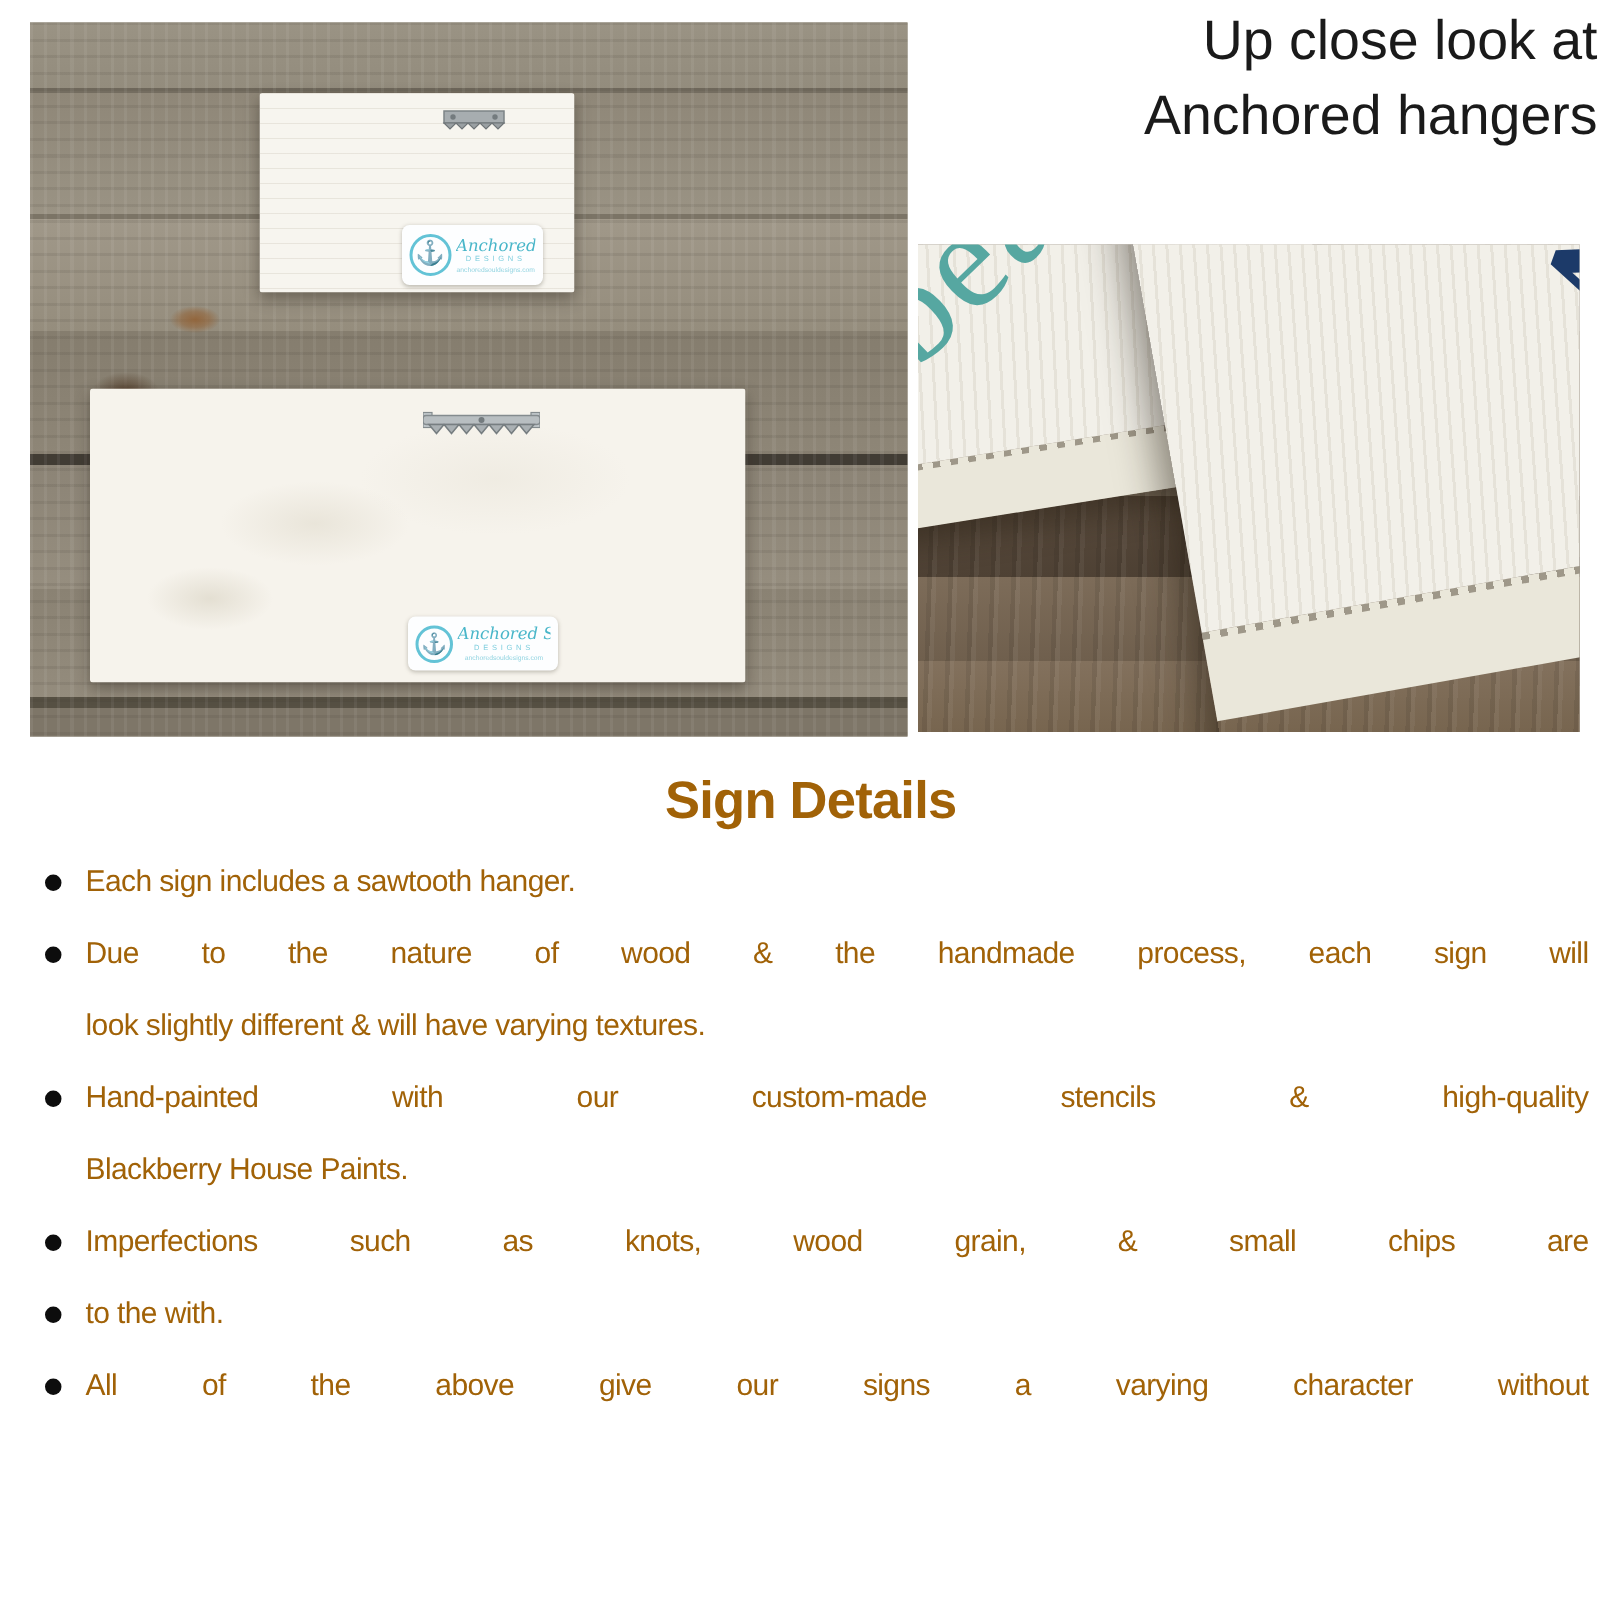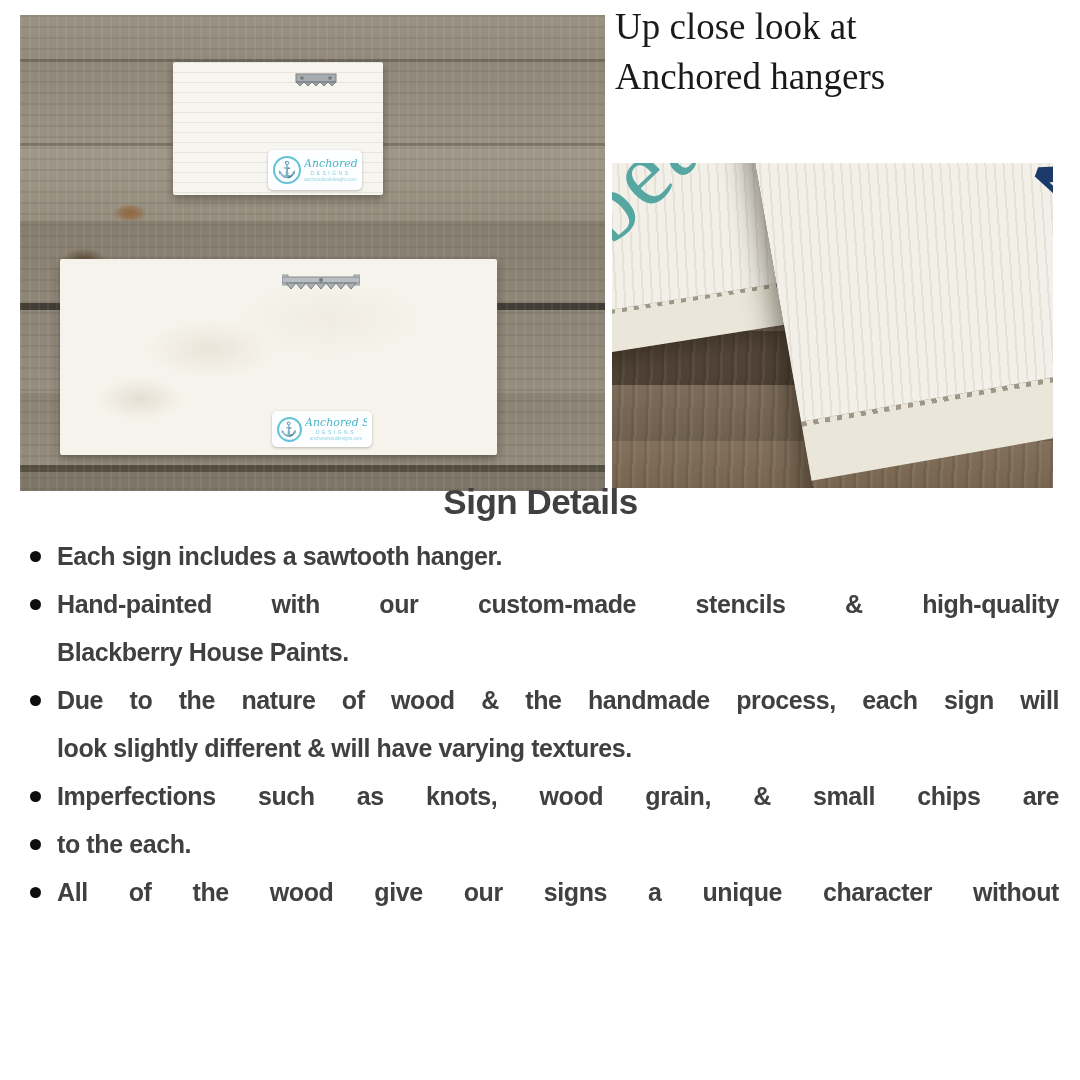--- a/index.html
+++ b/index.html
@@ -56,22 +56,22 @@
     flex:0 0 auto;width:28px;height:28px;box-sizing:border-box;border:2px solid #63c3d6;border-radius:50%;
     display:flex;align-items:center;justify-content:center;color:#54bdd2;font-size:16px;line-height:1;
   }
   .sticker-lg .logo-circle{width:25px;height:25px;font-size:14px;}
   .stext{flex:1;text-align:center;color:#49b6c9;overflow:hidden;}
   .stext .script{font-family:"DejaVu Serif",serif;font-style:italic;font-size:11px;line-height:12px;white-space:nowrap;}
   .stext .sub{font-size:5px;letter-spacing:2.5px;line-height:7px;color:#7fcede;}
   .stext .url{font-size:4.5px;line-height:6px;color:#93d4e1;white-space:nowrap;}
 
   
-  .caption{position:absolute;left:615px;top:2px;width:450px;text-align:left;
-    color:#1a1a1a;font-size:37px;line-height:50px;font-weight:400;font-family:Liberation Serif, serif;}
+  .caption{position:absolute;left:615px;top:2px;width:450px;text-align:right;
+    color:#1a1a1a;font-size:37px;line-height:50px;font-weight:400;}
 
   
   .photo-close{
     position:absolute;left:612px;top:163px;width:441px;height:325px;overflow:hidden;
     background-color:#6a5a49;
     background-image:
       repeating-linear-gradient(92deg, rgba(0,0,0,0.08) 0px, rgba(0,0,0,0.08) 3px, rgba(255,255,255,0.05) 3px, rgba(255,255,255,0.05) 6px, rgba(0,0,0,0) 6px, rgba(0,0,0,0) 14px),
       linear-gradient(180deg,
         #c6c1b9 0px,#b7b1a8 58px,
         #908374 58px,#877a69 168px,
@@ -90,23 +90,23 @@
   .board-left .bedge{height:42px;}
   .board-right{left:168px;top:-95px;width:430px;height:430px;transform:rotate(-10deg);box-shadow:-8px 14px 28px rgba(30,22,12,0.50);}
   .board-right .face{height:318px;}
   .board-right .bedge{height:60px;background-size:100% 5px;}
   .text-teal{position:absolute;left:40px;top:-35px;font-family:"Liberation Serif",serif;
     font-size:95px;color:#56a7a1;letter-spacing:3px;transform:rotate(-35deg);}
   .text-navy{position:absolute;left:190px;top:-60px;font-family:"DejaVu Serif",serif;font-weight:bold;
     font-size:85px;color:#1c3a69;letter-spacing:8px;transform:rotate(-60deg);white-space:nowrap;}
 
   
-  .details{position:absolute;left:0;top:480px;width:1080px;box-sizing:border-box;padding:0 21px 0 22px;color:#404040;}
+  .details{position:absolute;left:0;top:512px;width:1080px;box-sizing:border-box;padding:0 21px 0 22px;color:#a16207;}
   .details-title{margin:0 0 8px 0;text-align:center;font-size:35px;font-weight:700;letter-spacing:-0.5px;line-height:44px;}
-  .details-list{list-style:none;margin:0;padding:0;font-size:25px;font-weight:700;line-height:48px;letter-spacing:-0.4px;}
+  .details-list{list-style:none;margin:0;padding:0;font-size:20px;font-weight:400;line-height:48px;letter-spacing:-0.4px;}
   .details-list li{position:relative;padding-left:35px;margin:0;}
   .details-list li::before{content:"";position:absolute;left:8px;top:19px;width:11px;height:11px;border-radius:50%;background:#0d0d0d;}
   .jline{text-align:justify;text-align-last:justify;}
   .lline{text-align:left;}
 </style>
 </head>
 <body>
 
 <div class="page">
 
@@ -171,32 +171,32 @@
     </div>
   </div>
 
   <div class="details">
     <h2 class="details-title">Sign Details</h2>
     <ul class="details-list">
       <li>
         <div class="lline">Each sign includes a sawtooth hanger.</div>
       </li>
       <li>
+        <div class="jline">Due to the nature of wood &amp; the handmade process, each sign will</div>
+        <div class="lline">look slightly different &amp; will have varying textures.</div>
+      </li>
+      <li>
         <div class="jline">Hand-painted with our custom-made stencils &amp; high-quality</div>
         <div class="lline">Blackberry House Paints.</div>
       </li>
       <li>
-        <div class="jline">Due to the nature of wood &amp; the handmade process, each sign will</div>
-        <div class="lline">look slightly different &amp; will have varying textures.</div>
-      </li>
-      <li>
         <div class="jline">Imperfections such as knots, wood grain, &amp; small chips are</div>
       </li>
       <li>
-        <div class="lline">to the each.</div>
-      </li>
-      <li>
-        <div class="jline">All of the wood give our signs a unique character without</div>
+        <div class="lline">to the with.</div>
+      </li>
+      <li>
+        <div class="jline">All of the above give our signs a varying character without</div>
       </li>
     </ul>
   </div>
 
 </div>
 
 </body></html>

